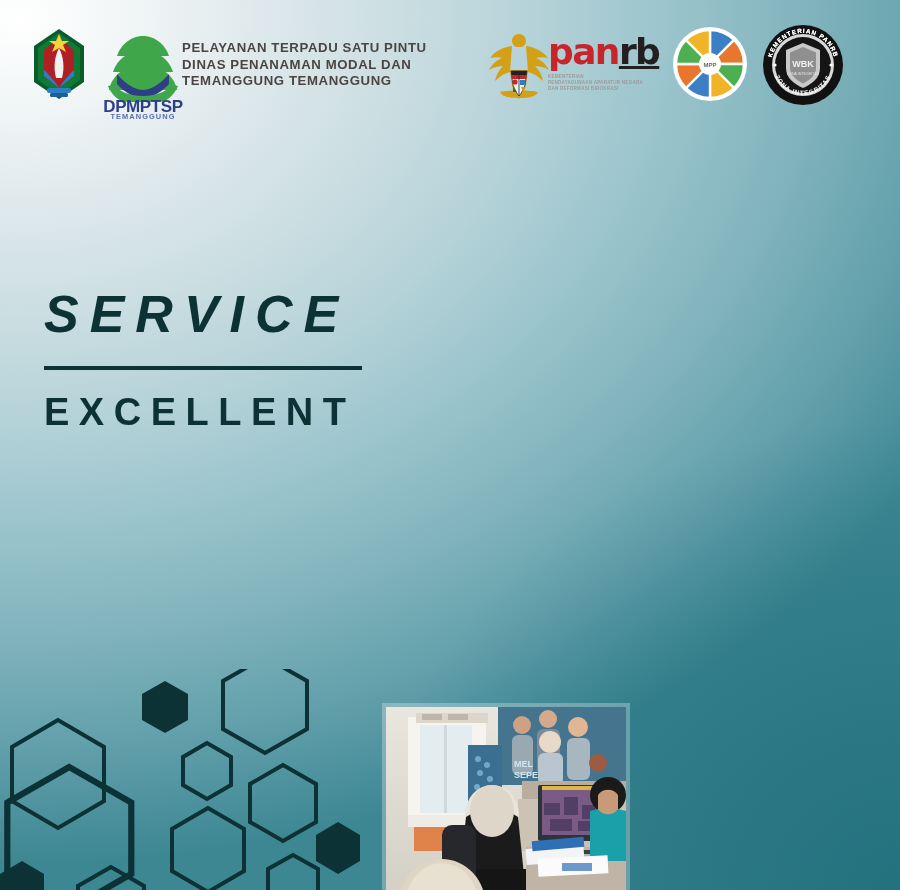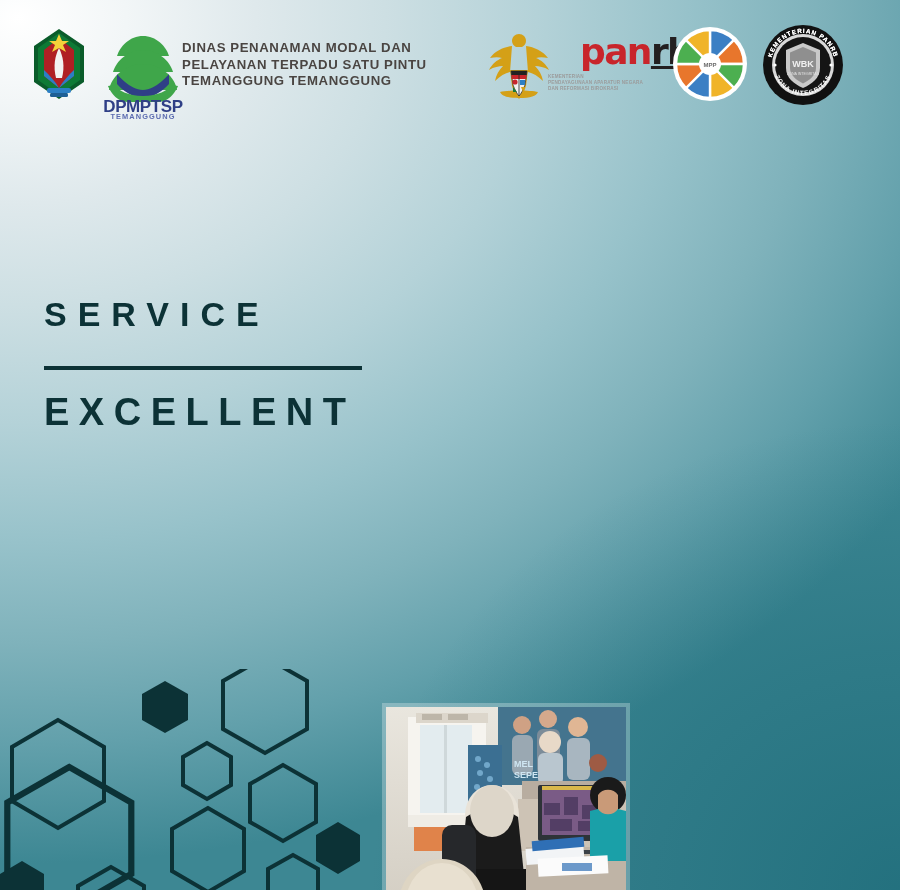--- a/index.html
+++ b/index.html
@@ -27,29 +27,29 @@
   .logo-dpmptsp{position:absolute;left:100px;top:28px;width:86px;height:92px;}
   .org-title{position:absolute;left:182px;top:40px;width:300px;
     color:#4a4542;font-weight:bold;font-size:13.2px;line-height:16.5px;letter-spacing:.6px;}
   .logo-garuda{position:absolute;left:486px;top:30px;width:66px;height:74px;}
   .logo-panrb{position:absolute;left:548px;top:34px;width:126px;height:68px;}
   .logo-wheel{position:absolute;left:672px;top:26px;width:76px;height:76px;}
   .logo-zi{position:absolute;left:762px;top:24px;width:82px;height:82px;}
 
   .panrb-word{font-size:36px;font-weight:bold;letter-spacing:-1.6px;line-height:36px;
     font-family:"DejaVu Sans", sans-serif;}
-  .panrb-pan{color:#c8252b;margin-left:32px;}
+  .panrb-pan{color:#c8252b;}
   .panrb-rb{color:#231f20;text-decoration:underline;}
   .panrb-sub{font-size:4.6px;line-height:6px;color:#9b9b9b;letter-spacing:.2px;margin-top:4px;
     font-family:"Liberation Sans",sans-serif;font-weight:bold;}
 
   
   .se-block{position:absolute;left:44px;top:160px;width:330px;}
-  .se-service{font-size:34px;font-weight:bold;letter-spacing:11px;color:#0c3236;line-height:60px;
-    font-family:"Liberation Sans",sans-serif;}
+  .se-service{font-size:52px;font-weight:bold;letter-spacing:11px;color:#0c3236;line-height:60px;
+    font-family:"Liberation Sans",sans-serif;font-style:italic;}
   .se-rule{height:4px;background:#0c3236;margin:22px 0 20px 0;width:318px;}
   .se-excellent{font-size:38px;font-weight:bold;letter-spacing:9.5px;color:#0c3236;line-height:44px;
     font-family:"Liberation Sans",sans-serif;}
 
   
   .hexes{position:absolute;left:0;top:395px;width:370px;height:300px;}
   .hexes svg{display:block;}
 
   
   .photo{position:absolute;overflow:hidden;background:#b9c6c4;}
@@ -80,22 +80,22 @@
       <path d="M43 22 C28 22 16 33 13 44 L73 44 C70 33 58 22 43 22 Z" fill="#3fa64a"></path>
       <path d="M43 36 C25 36 11 49 9 62 L77 62 C75 49 61 36 43 36 Z" fill="#3fa64a"></path>
       <path d="M17 46 C17 46 30 62 43 62 C56 62 69 46 69 46 L69 56 C69 56 57 70 43 70 C29 70 17 56 17 56 Z" fill="#2f3f86"></path>
       <path d="M8 58 C8 58 14 74 28 74 L43 74 L43 68 C28 68 18 62 14 57 Z" fill="#3fa64a"></path>
       <path d="M78 58 C78 58 72 74 58 74 L43 74 L43 68 C58 68 68 62 72 57 Z" fill="#3fa64a"></path>
       <text x="43" y="84" text-anchor="middle" fill="#2f3f86" font-family="Liberation Sans, sans-serif" font-size="17" font-weight="bold" letter-spacing="-0.4">DPMPTSP</text>
       <text x="43" y="91" text-anchor="middle" fill="#5b6bb0" font-family="Liberation Sans, sans-serif" font-size="7.4" font-weight="bold" letter-spacing="1.1">TEMANGGUNG</text>
     </svg>
 
     <div class="org-title">
+      <div>PELAYANAN TERPADU SATU PINTU</div>
       <div>DINAS PENANAMAN MODAL DAN</div>
-      <div>PELAYANAN TERPADU SATU PINTU</div>
       <div>TEMANGGUNG TEMANGGUNG</div>
     </div>
 
     <svg class="logo-garuda" viewBox="0 0 66 74">
       <g fill="#d4a017">
         <path d="M33 4 C29 4 26 7 26 11 C26 14 28 16 30 17 L36 17 C38 16 40 14 40 11 C40 7 37 4 33 4 Z"></path>
         <path d="M26 16 C18 17 9 21 4 28 C9 27 13 27 16 28 C11 30 6 34 3 40 C8 37 13 36 17 36 C13 40 10 45 9 51 C14 46 19 43 24 42 L26 16 Z"></path>
         <path d="M40 16 C48 17 57 21 62 28 C57 27 53 27 50 28 C55 30 60 34 63 40 C58 37 53 36 49 36 C53 40 56 45 57 51 C52 46 47 43 42 42 L40 16 Z"></path>
         <path d="M24 40 L42 40 L40 56 C38 62 36 66 33 69 C30 66 28 62 26 56 Z"></path>
         <path d="M14 62 C22 60 44 60 52 62 C50 66 45 68 33 68 C21 68 16 66 14 62 Z"></path>

